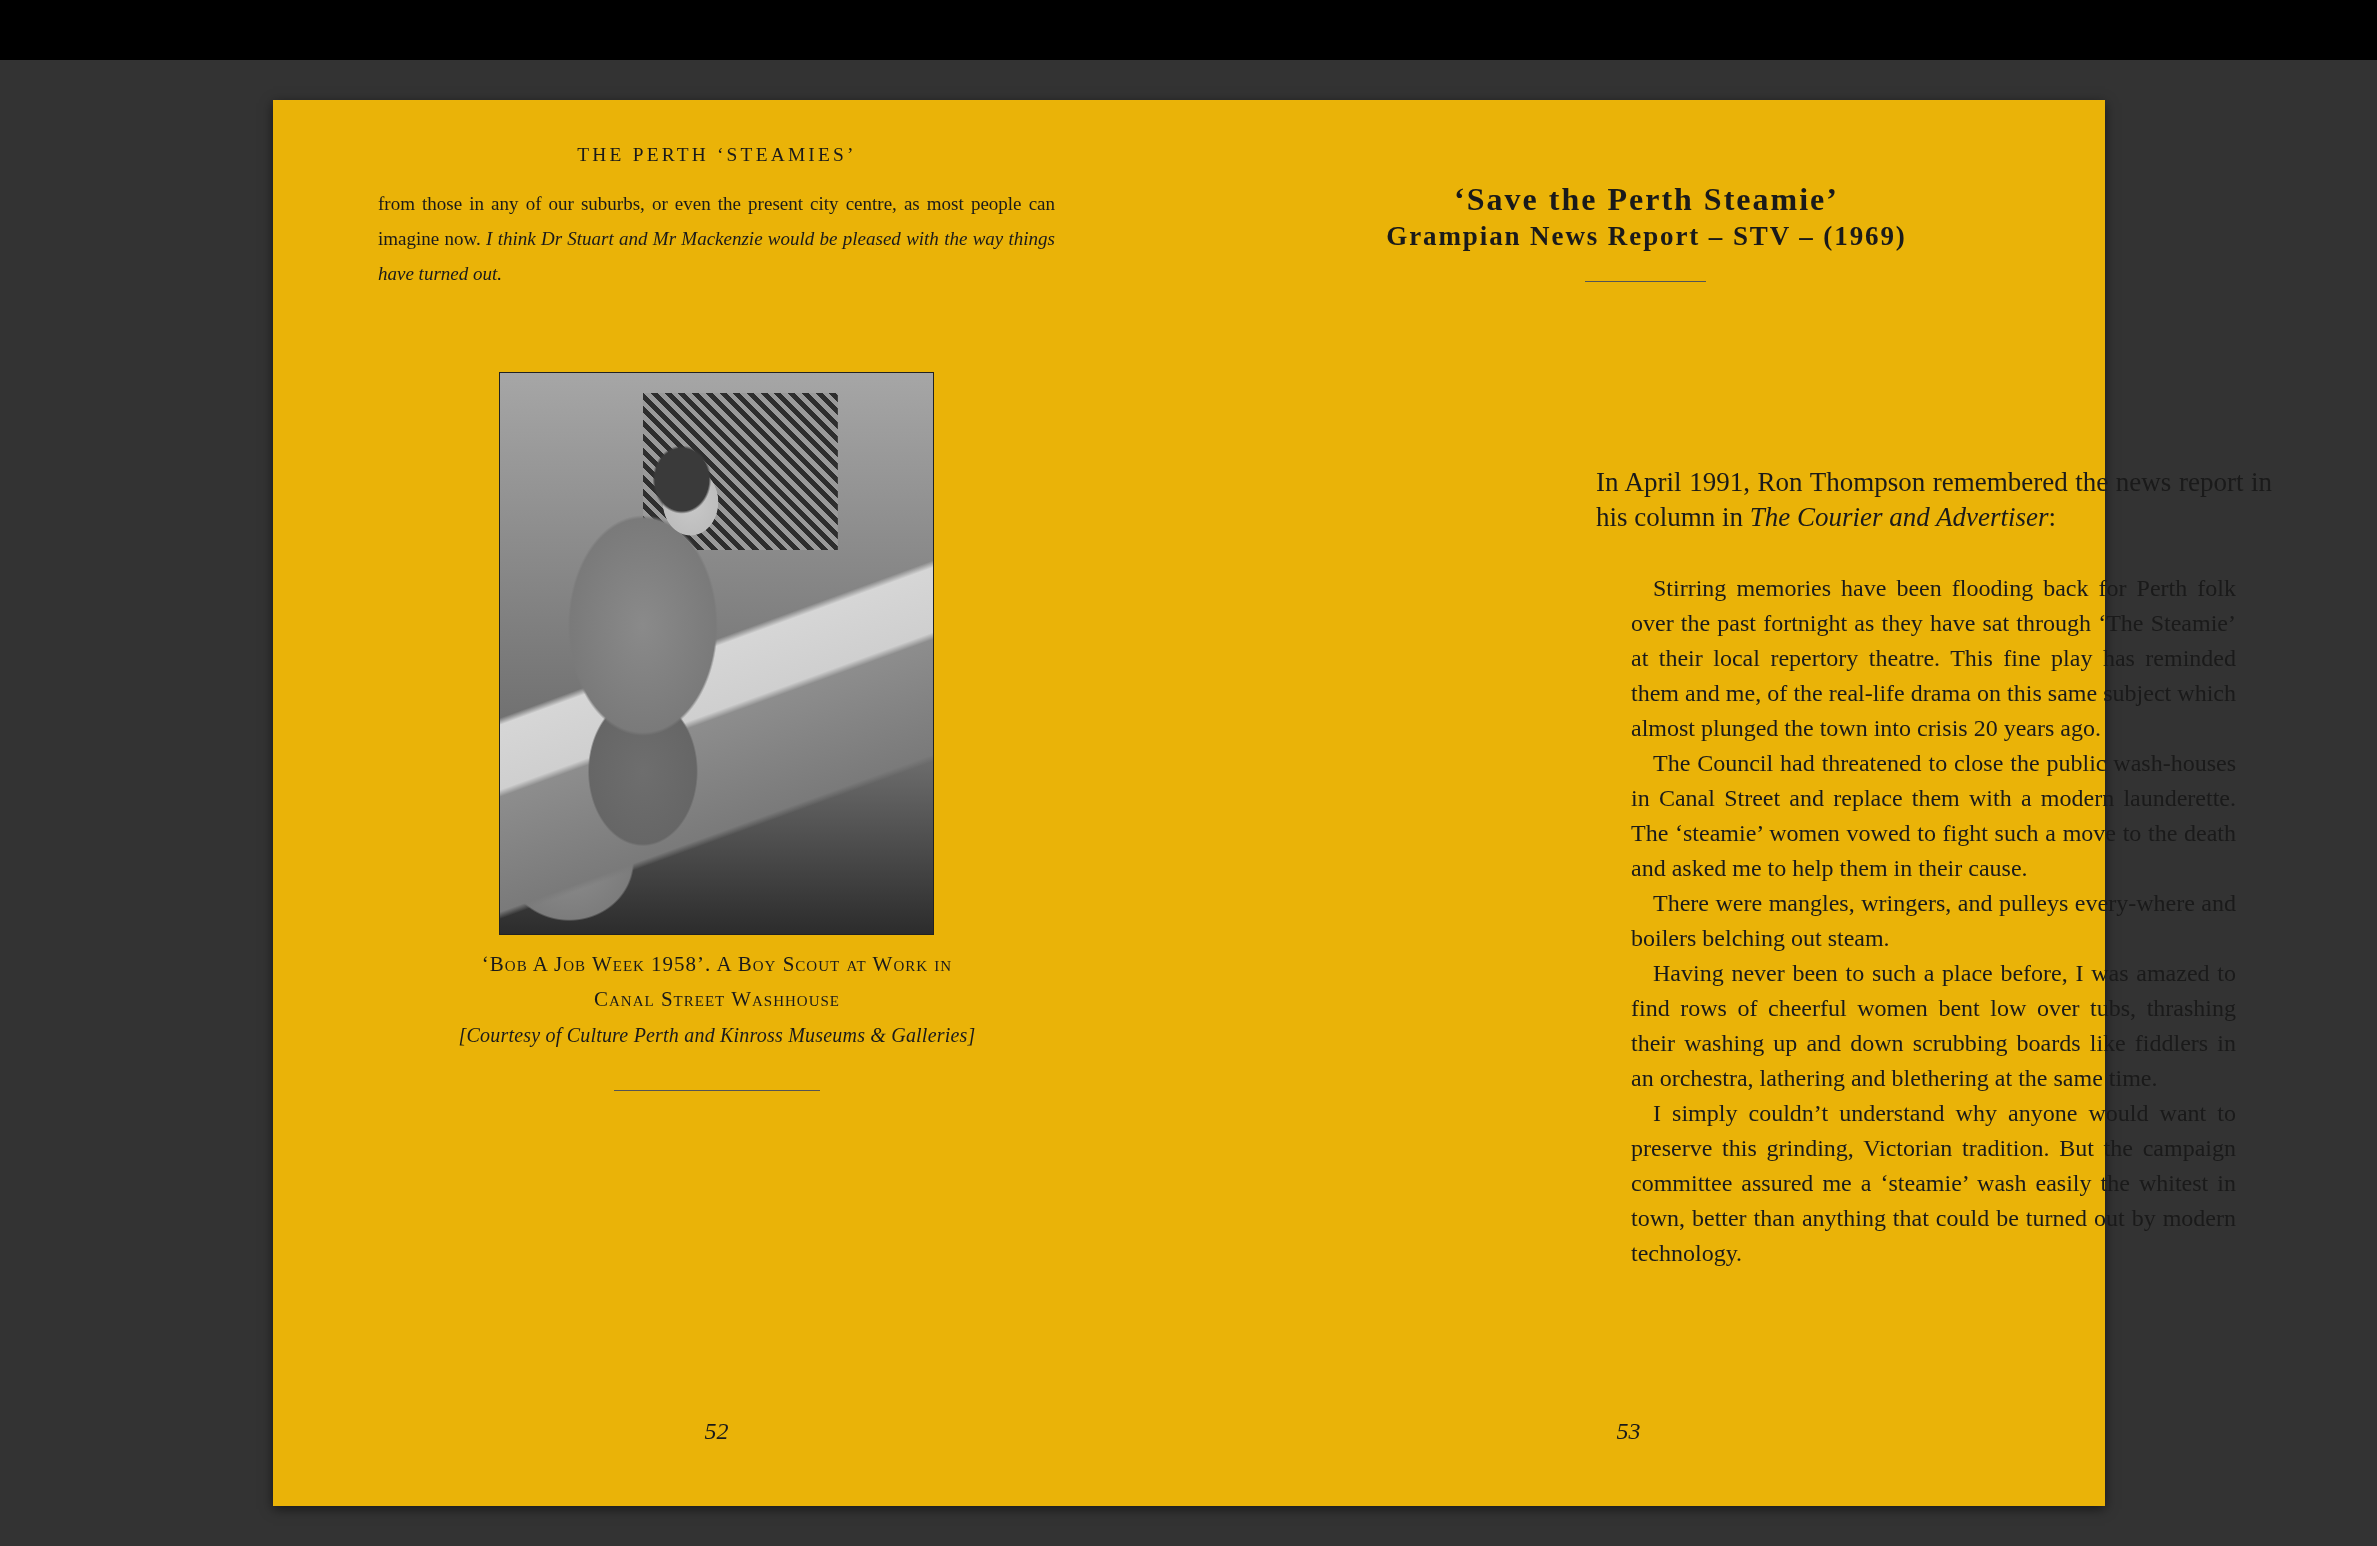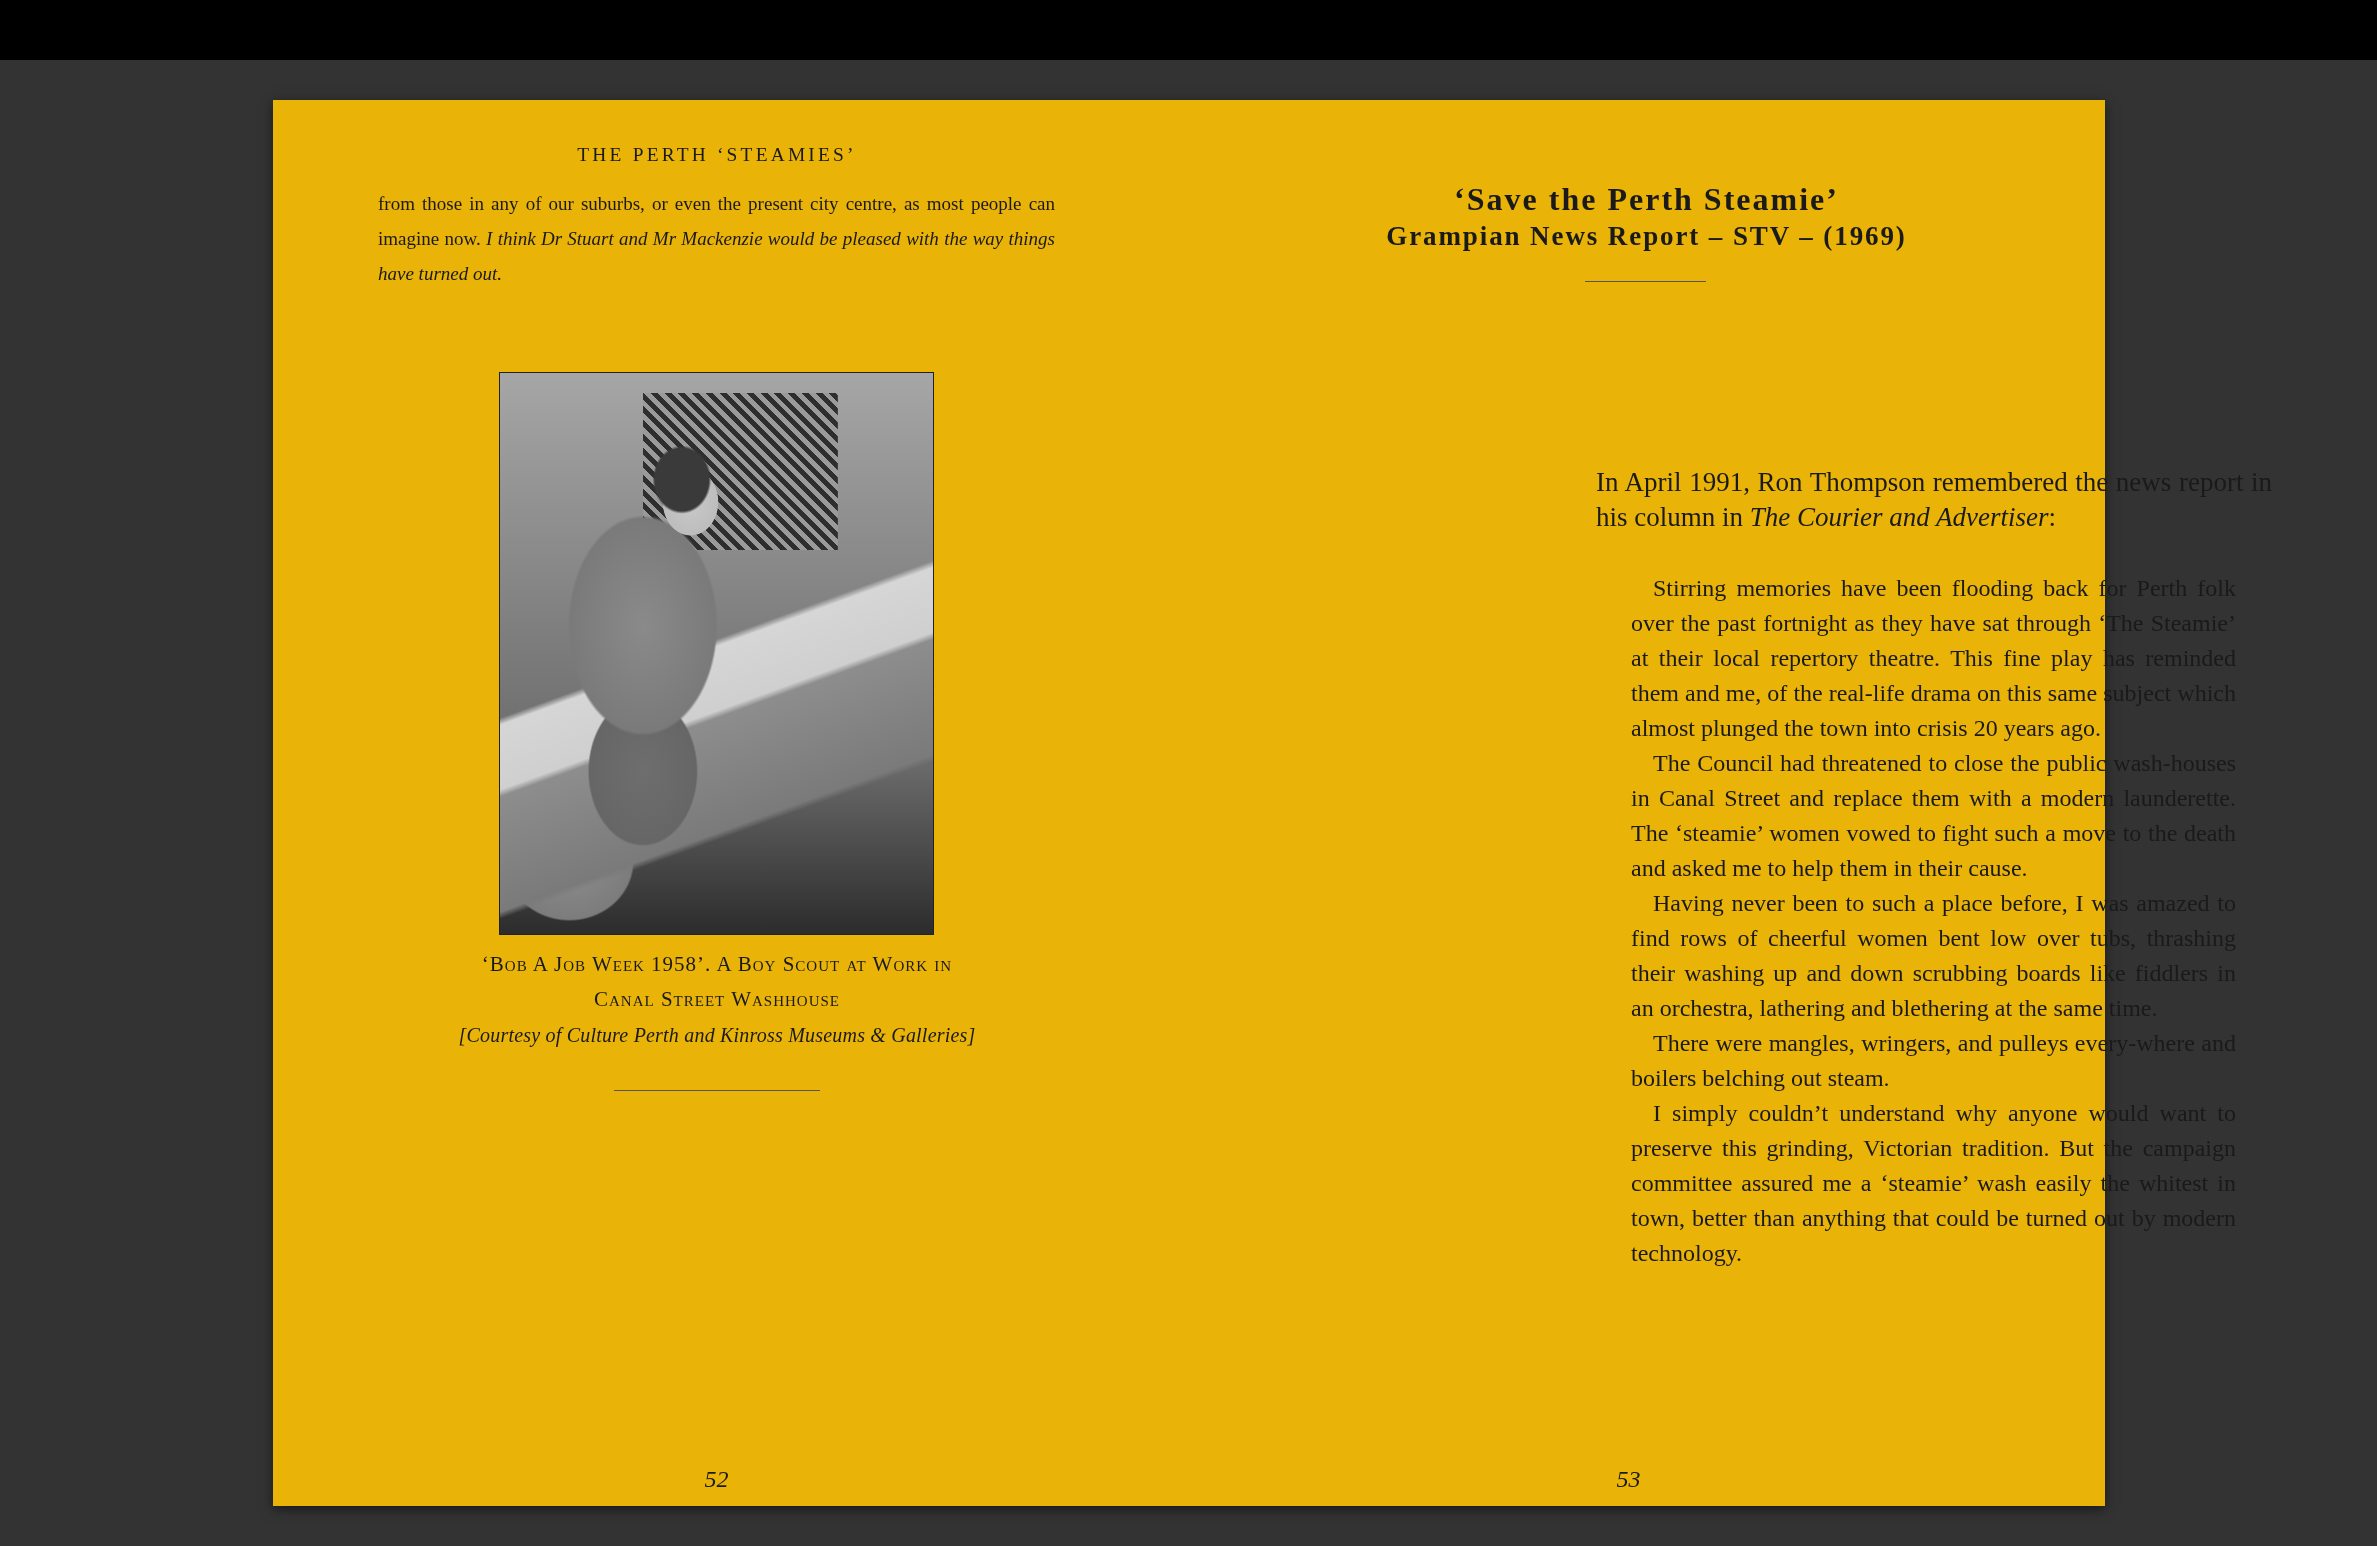--- a/index.html
+++ b/index.html
@@ -60,21 +60,21 @@
     letter-spacing: 1px;
   }
   .caption .sc { font-variant: small-caps; }
   .caption .credit { font-style: italic; font-size: 20px; letter-spacing: 0.2px; line-height: 36px; }
   .divider-left {
     position: absolute; left: 341px; width: 206px; top: 990px;
     border-top: 1.6px solid #555;
   }
   .folio {
     position: absolute; top: 1318px; width: 97px; text-align: center;
-    font-style: italic; font-size: 24px; margin-top: 48px;
+    font-style: italic; font-size: 24px;
   }
   .folio-left { left: 395px; }
   .folio-right { left: 391px; }
 
   
   .chapter-title {
     position: absolute; left: 0; width: 915px; top: 81px;
     text-align: center; font-weight: bold; font-size: 32px; letter-spacing: 2px;
   }
   .chapter-sub {
@@ -135,21 +135,21 @@
     <div class="divider-right"></div>
 
 
     <div class="intro intro2">
       <span>In April 1991, Ron Thompson remembered the news report in his column in </span><span class="it">The Courier and Advertiser</span><span>:</span>
     </div>
 
     <div class="quote">
       <p>Stirring memories have been flooding back for Perth folk over the past fortnight as they have sat through ‘The Steamie’ at their local repertory theatre. This fine play has reminded them and me, of the real-life drama on this same subject which almost plunged the town into crisis 20 years ago.</p>
       <p>The Council had threatened to close the public wash-houses in Canal Street and replace them with a modern launderette. The ‘steamie’ women vowed to fight such a move to the death and asked me to help them in their cause.</p>
+      <p>There were mangles, wringers, and pulleys every-where and boilers belching out steam.</p>
       <p>Having never been to such a place before, I was amazed to find rows of cheerful women bent low over tubs, thrashing their washing up and down scrubbing boards like fiddlers in an orchestra, lathering and blethering at the same time.</p>
-      <p>There were mangles, wringers, and pulleys every-where and boilers belching out steam.</p>
       <p>I simply couldn’t understand why anyone would want to preserve this grinding, Victorian tradition. But the campaign committee assured me a ‘steamie’ wash easily the whitest in town, better than anything that could be turned out by modern technology.</p>
     </div>
 
     <div class="folio folio-right">53</div>
   </div>
 </div>
 
 
 </body></html>

